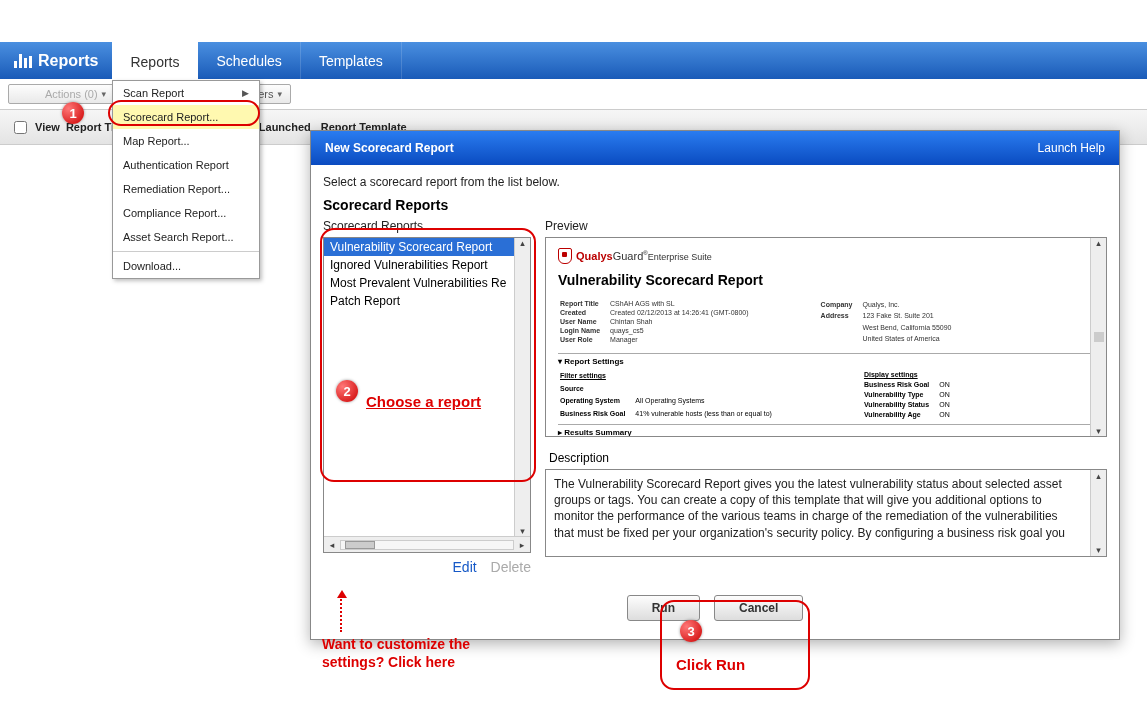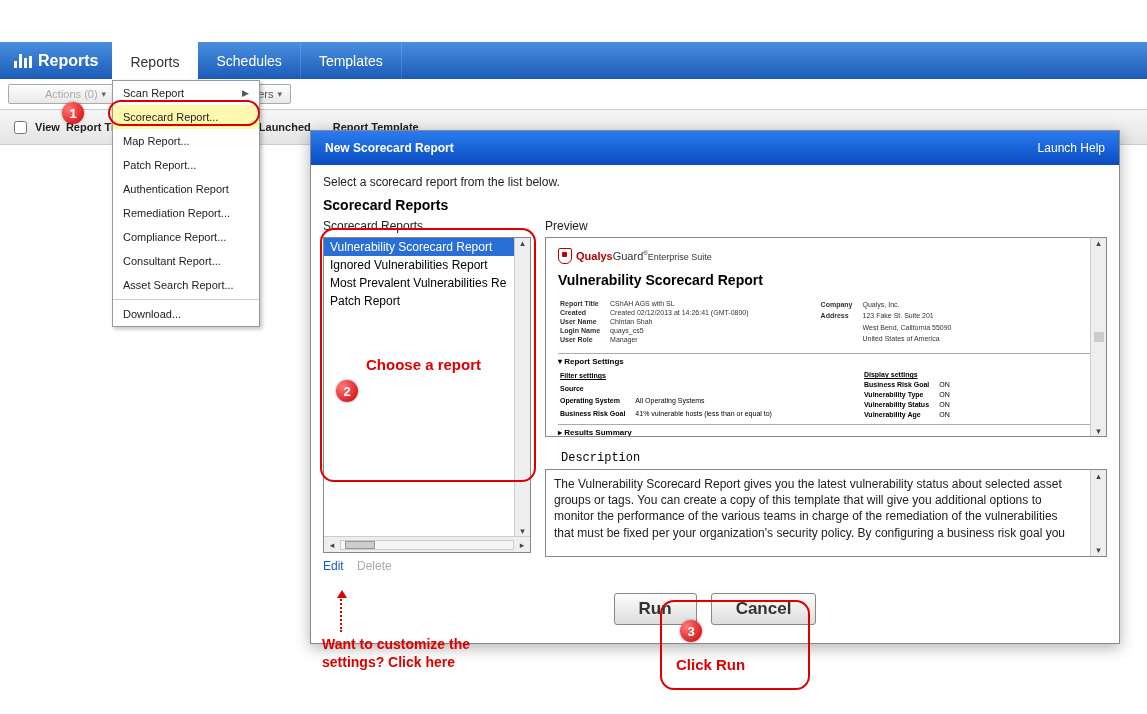--- a/index.html
+++ b/index.html
@@ -48,45 +48,45 @@
 .left-col { width: 208px; }
 .left-label, .right-label { font-size: 12px; color: #222; margin-bottom: 4px; }
 .listbox { border: 1px solid #888; height: 316px; background: #fff; overflow: hidden; position: relative; }
 .listbox .item { padding: 2px 6px; font-size: 12px; white-space: nowrap; cursor: pointer; }
 .listbox .item.sel { background: #2a6fd6; color: #fff; }
 .listbox .hscroll { position: absolute; bottom: 0; left: 0; right: 0; height: 16px; background: #eee; border-top: 1px solid #ccc; display: flex; align-items: center; }
 .hscroll .arrow { width: 16px; text-align: center; font-size: 9px; color: #444; }
 .hscroll .track { flex: 1; height: 10px; background: #f6f6f6; position: relative; border: 1px solid #ccc; }
 .hscroll .thumb { position: absolute; left: 4px; top: 0; width: 30px; height: 8px; background: #ccc; border: 1px solid #999; }
 .listbox .vscroll { position: absolute; top:0; right:0; bottom:16px; width:16px; background:#eee; border-left:1px solid #ccc; display:flex; flex-direction:column; align-items:center; justify-content:space-between; font-size:9px; color:#444;}
-.link-row { margin-top: 6px; font-size: 12px; }
+.link-row { margin-top: 6px; font-size: 14px; text-align: right; }
 .link-row .edit { color: #1659c7; cursor: pointer; }
 .link-row .del { color: #aaa; margin-left: 10px; }
 
 .right-col { flex: 1; }
 .preview { border: 1px solid #888; height: 200px; background: #fff; padding: 10px 12px; position: relative; overflow: hidden; }
 .preview .vscroll { position:absolute; top:0; right:0; bottom:0; width:16px; background:#eee; border-left:1px solid #ccc; display:flex; flex-direction:column; align-items:center; justify-content:space-between; font-size:9px; color:#444;}
 .qg-logo { display: flex; align-items: center; gap: 4px; font-size: 11px; margin-bottom: 8px; }
 .qg-shield { width: 14px; height: 16px; background: #fff; border: 1.5px solid #b00; border-radius: 2px 2px 6px 6px; position: relative; }
 .qg-shield::after { content:""; position:absolute; left:3px; top:3px; width:5px; height:5px; background:#b00; border-radius:1px; }
 .preview h4 { font-size: 14px; margin-bottom: 10px; }
 .preview .meta { display:flex; gap: 60px; font-size: 7px; color:#333; margin-bottom:8px;}
 .preview .meta table td { padding: 0 8px 0 0; white-space: nowrap; }
 .preview .meta table td:first-child { font-weight: bold; }
 .preview .sect { font-size: 8px; font-weight:bold; border-top:1px solid #aaa; padding-top:3px; margin-top:3px;}
 .preview .settings-row { display:flex; gap:80px; font-size:7px; margin-top:3px;}
 .preview .settings-row table td { padding: 0 8px 1px 0; }
 .preview .settings-row table td:first-child { font-weight:bold; }
 
-.desc-label { font-size: 12px; margin: 14px 16px 4px; font-family: Liberation Mono, monospace; }
+.desc-label { font-size: 12px; margin: 14px 4px 4px; }
 .desc-box { border: 1px solid #888; height: 88px; padding: 6px 8px; font-size: 12px; color: #222; overflow: hidden; line-height: 1.35; position: relative; }
 .desc-box .vscroll { position:absolute; top:0; right:0; bottom:0; width:16px; background:#eee; border-left:1px solid #ccc; display:flex; flex-direction:column; align-items:center; justify-content:space-between; font-size:9px; color:#444;}
 
 .modal-footer { display:flex; justify-content:center; gap:14px; margin-top: 20px; }
-.btn { border:1px solid #888; background: linear-gradient(#fdfdfd,#ddd); padding: 5px 24px; border-radius:3px; font-size:17px; font-weight:bold; cursor:pointer; color:#333; }
+.btn { border:1px solid #888; background: linear-gradient(#fdfdfd,#ddd); padding: 5px 24px; border-radius:3px; font-size:12px; font-weight:bold; cursor:pointer; color:#333; }
 
 
 .annot { position: absolute; color: #d00; font-weight: bold; font-size: 15px; z-index: 70; line-height:1.25;}
 .annot.small { font-size: 14px; }
 .dotted-arrow { position:absolute; width: 2px; height: 36px; border-left: 2px dotted #d00; z-index:70;}
 .dotted-arrow::before { content:""; position:absolute; top:-6px; left:-5px; width:0; height:0; border-left:5px solid transparent; border-right:5px solid transparent; border-bottom:8px solid #d00;}
 </style>
 </head>
 <body>
 
@@ -128,48 +128,42 @@
       <span class="chev">▾</span>
     </div>
 </div>
 
 <div class="colrow">
   <input type="checkbox" style="">
   <span>View</span>
   <span>Report Title</span>
   <span style="width:120px"></span>
   <span>Launched</span>
-  <span style="margin-left:16px;">Report Template</span>
+  <span style="margin-left:4px;">Report Template</span>
 </div>
 
 <div class="menu">
   <div class="menu-item">
       <span>Scan Report</span>
       <span class="sub">▶</span>
     </div>
   <div class="menu-item hl">
       <span>Scorecard Report...</span>
     </div>
   <div class="menu-item">
       <span>Map Report...</span>
     </div>
   <div class="menu-item">
-      <span>Patch Report...</span>
-    </div>
-  <div class="menu-item">
       <span>Authentication Report</span>
     </div>
   <div class="menu-item">
       <span>Remediation Report...</span>
     </div>
   <div class="menu-item">
       <span>Compliance Report...</span>
-    </div>
-  <div class="menu-item">
-      <span>Consultant Report...</span>
     </div>
   <div class="menu-item">
       <span>Asset Search Report...</span>
     </div>
   <div class="menu-sep"></div>
   <div class="menu-item">
       <span>Download...</span>
     </div>
 </div>
 
@@ -333,21 +327,21 @@
       <button class="btn">Run</button>
       <button class="btn">Cancel</button>
     </div>
   </div>
 </div>
 
 <div class="ring" style="top:228px; left:320px; width:216px; height:254px;"></div>
 <div class="badge" style="top:380px; left:336px;">
     <span>2</span>
   </div>
-<div class="annot" style="top:356px; left:366px; width:120px;">Choose a report</div>
+<div class="annot" style="top:393px; left:366px; width:120px;text-decoration:underline;">Choose a report</div>
 
 <div class="dotted-arrow" style="top:596px; left:340px;"></div>
 <div class="annot small" style="top:636px; left:322px; width:200px;">Want to customize the settings? Click here</div>
 
 <div class="ring" style="top:600px; left:660px; width:150px; height:90px;"></div>
 <div class="badge" style="top:620px; left:680px;">
     <span>3</span>
   </div>
 <div class="annot" style="top:656px; left:676px;">Click Run</div>
 

